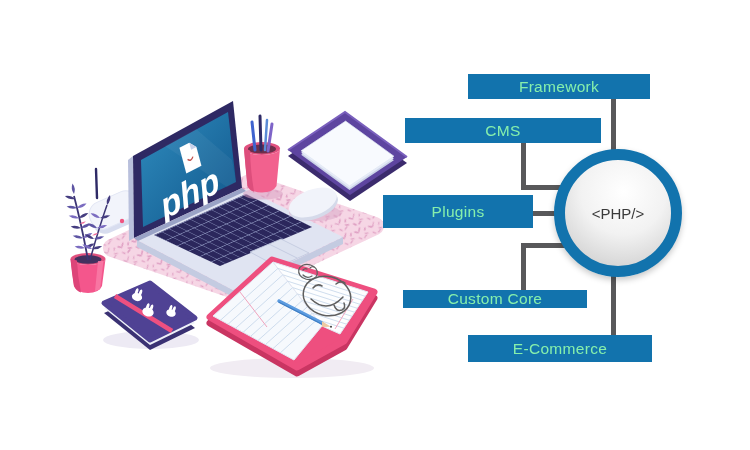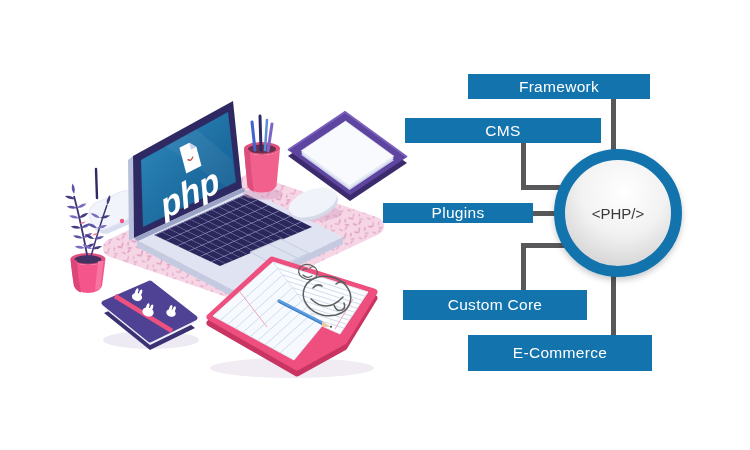--- a/index.html
+++ b/index.html
@@ -1,20 +1,20 @@
 <!DOCTYPE html>
 <html><head>
 <meta charset="utf-8">
 <style>
   html,body{margin:0;padding:0;background:#ffffff;}
   .canvas{position:relative;width:750px;height:450px;background:#ffffff;overflow:hidden;
           font-family:"Liberation Sans",sans-serif;}
   .illu{position:absolute;left:55px;top:80px;z-index:0;}
   .conn{position:absolute;background:#58585a;z-index:1;}
-  .bar{position:absolute;background:#1273ad;color:#ffffff;display:flex;align-items:center;
+  .bar{position:absolute;background:#1273ad;color:#86efac;display:flex;align-items:center;
        justify-content:center;font-size:15.5px;font-weight:400;letter-spacing:.3px;z-index:2;}
   .hub{position:absolute;left:554px;top:149px;width:106px;height:106px;border:11px solid #1273ad;
        border-radius:50%;z-index:3;display:flex;flex-direction:row;align-items:center;
        justify-content:center;box-shadow:0 3px 6px rgba(0,0,0,.22);
        background:radial-gradient(circle at 55% 30%, #ffffff 0%, #f2f2f2 45%, #c6c6c6 100%);}
   .hub-line{font-size:15px;line-height:21px;color:#3a3a3a;text-align:center;}
 </style>
 </head>
 <body>
 
@@ -230,27 +230,27 @@
     <div class="conn" style="left:521px;top:243px;width:46px;height:5px"></div>
     <div class="conn" style="left:521px;top:243px;width:5px;height:48px"></div>
     <div class="conn" style="left:611px;top:268px;width:5px;height:67px"></div>
 
     <div class="bar" style="left:468px;top:74px;width:182px;height:25px">
       <span>Framework</span>
     </div>
     <div class="bar" style="left:405px;top:118px;width:196px;height:25px">
       <span>CMS</span>
     </div>
-    <div class="bar" style="left:383px;top:203px;width:150px;height:20px">
+    <div class="bar" style="left:383px;top:195px;width:150px;height:33px">
       <span>Plugins</span>
     </div>
-    <div class="bar" style="left:403px;top:290px;width:184px;height:30px">
+    <div class="bar" style="left:403px;top:290px;width:184px;height:18px">
       <span>Custom Core</span>
     </div>
-    <div class="bar" style="left:468px;top:335px;width:184px;height:36px">
+    <div class="bar" style="left:468px;top:335px;width:184px;height:27px">
       <span>E-Commerce</span>
     </div>
 
     <div class="hub">
       <div class="hub-line">&lt;PHP/&gt;</div>
     </div>
   </div>
 
 </div>
 

